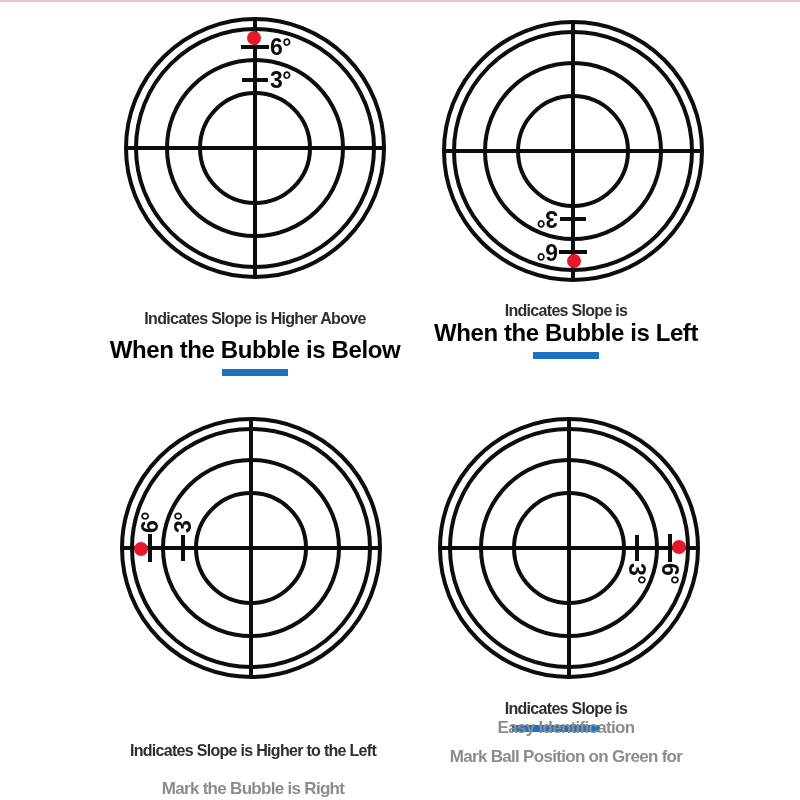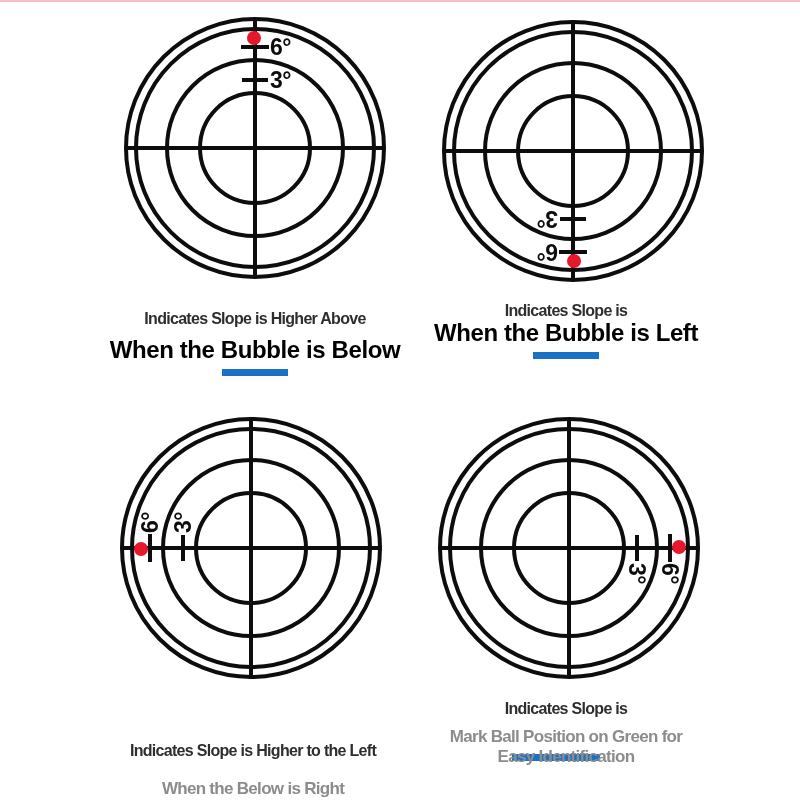--- a/index.html
+++ b/index.html
@@ -117,25 +117,25 @@
   </div>
 
   <div id="cap-tr" class="cap">
     <div class="note">Indicates Slope is</div>
     <div class="headline-lg">When the Bubble is Left</div>
     <div class="bar"></div>
   </div>
 
   <div id="cap-bl" class="cap">
     <div class="note">Indicates Slope is Higher to the Left</div>
-    <div class="headline-md">When the Below is Right</div>
+    <div class="headline-md">Mark the Bubble is Right</div>
     <div class="bar"></div>
   </div>
 
   <div id="cap-br" class="cap">
     <div class="note">Indicates Slope is</div>
-    <div class="headline-md first">Mark Ball Position on Green for</div>
     <div class="headline-md overlay-line">
       <span class="overlay-bar"></span>
       <span class="txt">Easy Identification</span>
     </div>
+    <div class="headline-md first">Mark Ball Position on Green for</div>
   </div>
 </div>
 
 </body></html>

